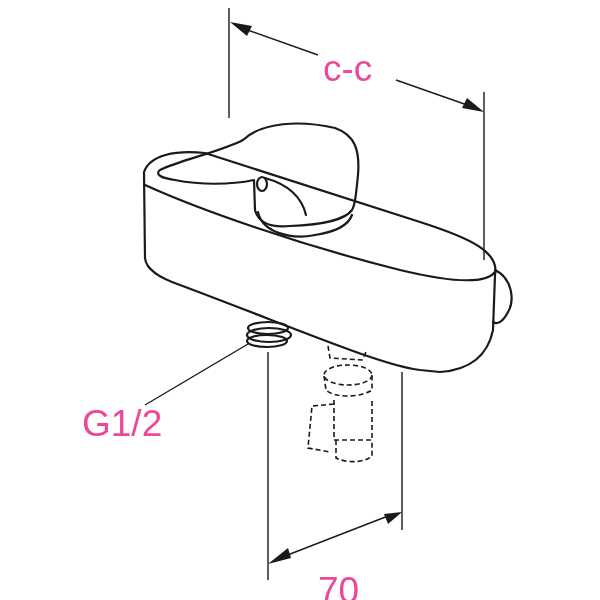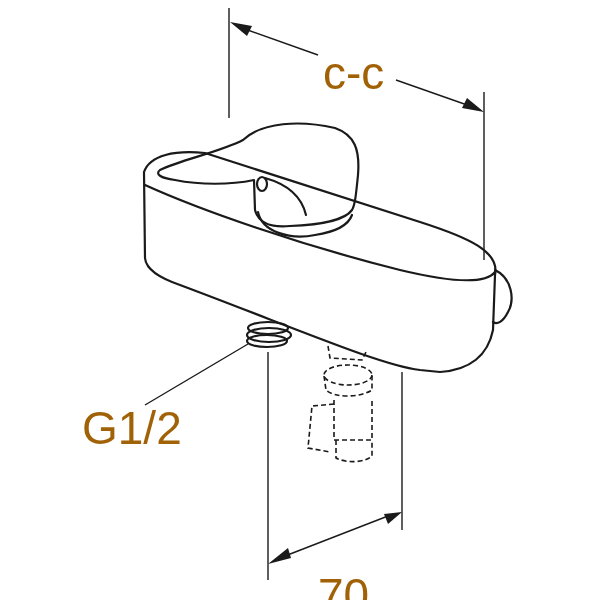--- a/index.html
+++ b/index.html
@@ -2,21 +2,21 @@
 <html><head>
   <meta charset="utf-8">
   <style>
     html, body { margin: 0; padding: 0; background: #ffffff; }
     body { width: 600px; height: 600px; overflow: hidden; position: relative; font-family: "Liberation Sans", sans-serif; }
     svg { position: absolute; left: 0; top: 0; }
     .ln { fill: none; stroke: #1a1a1a; stroke-width: 2.2; stroke-linejoin: round; stroke-linecap: round; }
     .thin { fill: none; stroke: #1a1a1a; stroke-width: 1.4; }
     .dash { fill: none; stroke: #1a1a1a; stroke-width: 1.6; stroke-dasharray: 5 3; }
     .arrow { fill: #1a1a1a; stroke: none; }
-    .lbl { position: absolute; color: #a16207; font-size: 46px; font-family: "Liberation Sans", sans-serif; line-height: 1; }
+    .lbl { position: absolute; color: #ec4899; font-size: 37px; font-family: "Liberation Sans", sans-serif; line-height: 1; }
   </style>
 </head>
 <body>
 
 <svg width="600" height="600" viewBox="0 0 600 600">
 
   <g>
     <line class="thin" x1="229" y1="8" x2="229" y2="118"></line>
     <line class="thin" x1="484" y1="92" x2="484" y2="260"></line>
     <line class="thin" x1="242" y1="28" x2="318" y2="55"></line>

